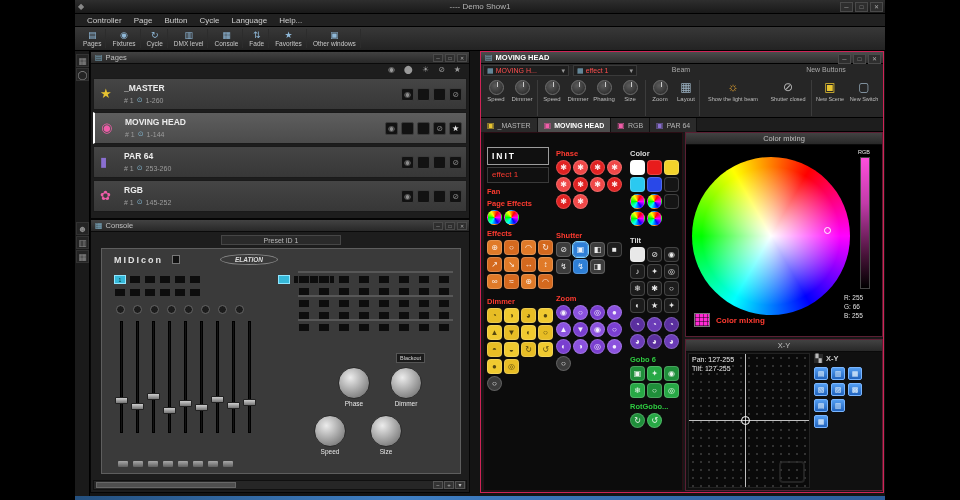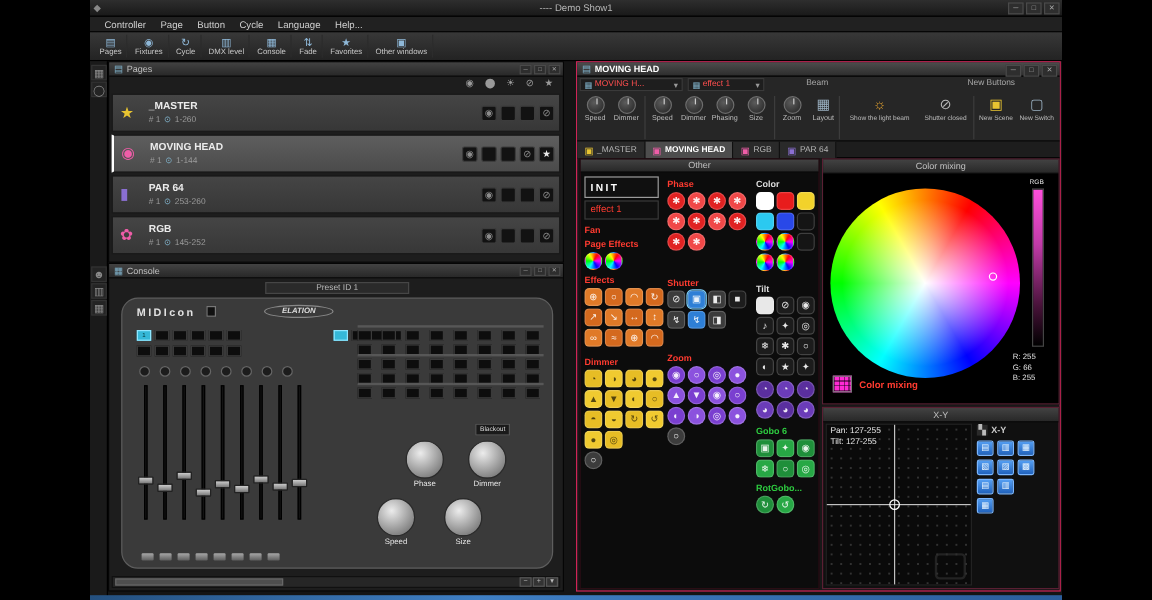--- a/index.html
+++ b/index.html
@@ -41,21 +41,21 @@
 .prow-icon{position:absolute;left:6px;top:8px;font-size:13px;line-height:13px}
 .prow-name{position:absolute;left:30px;top:4px;font-size:8.5px;font-weight:bold;color:#ececec}
 .prow-sub{position:absolute;left:30px;top:17px;font-size:7px;color:#9c9c9c;display:flex;gap:3px;align-items:center}
 .sub-dot{font-size:7px;color:#7fb0c8}
 .prow-ctrls{position:absolute;right:4px;top:9px;display:flex;gap:3px}
 .pc{width:13px;height:13px;background:#121212;border:1px solid #3c3c3c;border-radius:2px;color:#8c8c8c;font-size:8px;line-height:11px;text-align:center}
 .pc.star{color:#e8e8e8}
 
 #console-panel{left:15px;top:219px;width:380px;height:274px}
 #preset{position:absolute;left:130px;top:15px;width:120px;height:10px;background:#2a2a2a;border:1px solid #464646;color:#b8b8b8;font-size:7px;line-height:9px;text-align:center}
-#console-body{position:absolute;left:10px;top:28px;width:360px;height:226px;background:#3a3a3a;border:1px solid #5e5e5e;border-radius:14px}
+#console-body{position:absolute;left:10px;top:28px;width:360px;height:226px;background:#3a3a3a;border:1px solid #5e5e5e;border-radius:0}
 #brand{position:absolute;left:12px;top:6px;color:#e2e2e2;font-size:9px;font-weight:bold;letter-spacing:2px}
 #brand-box{position:absolute;left:70px;top:6px;width:8px;height:9px;background:#111;border:1px solid #777}
 #elation{position:absolute;left:118px;top:5px;width:58px;height:11px;border:1px solid #888;border-radius:50%;color:#ddd;font-size:6.5px;font-weight:bold;font-style:italic;text-align:center;line-height:10px}
 .cbtn{position:absolute;width:12px;height:9px;background:#0d0d0d;border:1px solid #3a3a3a;color:#fff;font-size:5px;line-height:8px;text-align:center}
 .cbtn.cyan{background:#35b8d8;border-color:#8fe6ff;color:#033}
 .cstrip{position:absolute;width:155px;height:2px;background:#6a6a6a;opacity:.6}
 .cknob-sm{position:absolute;width:9px;height:9px;border-radius:50%;background:#1c1c1c;border:1px solid #666}
 .ftrack{position:absolute;top:72px;width:3px;height:112px;background:#121212;border:1px solid #000}
 .fcap{position:absolute;width:13px;height:7px;background:linear-gradient(#cdcdcd,#767676);border-radius:1px;border:1px solid #222}
 .cknob-big{position:absolute;width:32px;height:32px;border-radius:50%;background:radial-gradient(circle at 38% 32%,#ececec,#9e9e9e 55%,#606060);border:1px solid #2a2a2a}
@@ -517,23 +517,20 @@
           <span class="tab-ic" style="color: rgb(239, 93, 168);">▣</span>
           <span>RGB</span>
         </div>
         <div class="mhtab">
           <span class="tab-ic" style="color: rgb(138, 111, 209);">▣</span>
           <span>PAR 64</span>
         </div>
       </div>
 
     <div id="mh-left">
-      <div class="caption center" id="other-cap">
-        <span>Other</span>
-      </div>
       <div class="gcol" id="gcol1">
         <div id="init-btn">INIT</div>
         <div id="effect-btn">effect 1</div>
       <div class="glabel" style="color: rgb(255, 59, 48); margin-top: 4px;">Fan</div>
           <div class="glabel" style="color: rgb(255, 59, 48); margin-top: 2px;">Page Effects</div>
           <div class="grow">
             <div class="gbtn wheel"></div>
             <div class="gbtn wheel"></div>
           </div>
           <div class="glabel" style="color: rgb(255, 59, 48); margin-top: 4px;">Effects</div>

